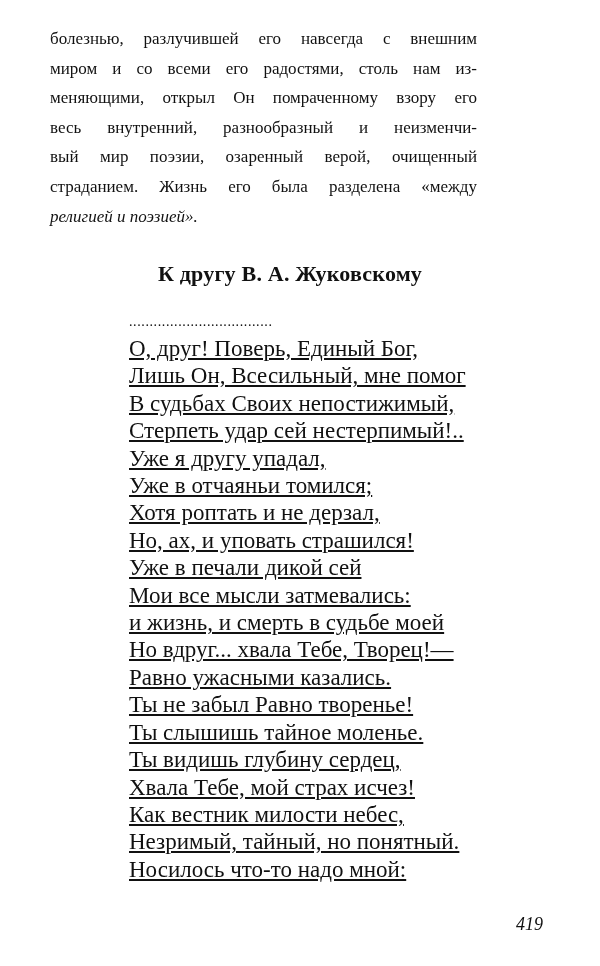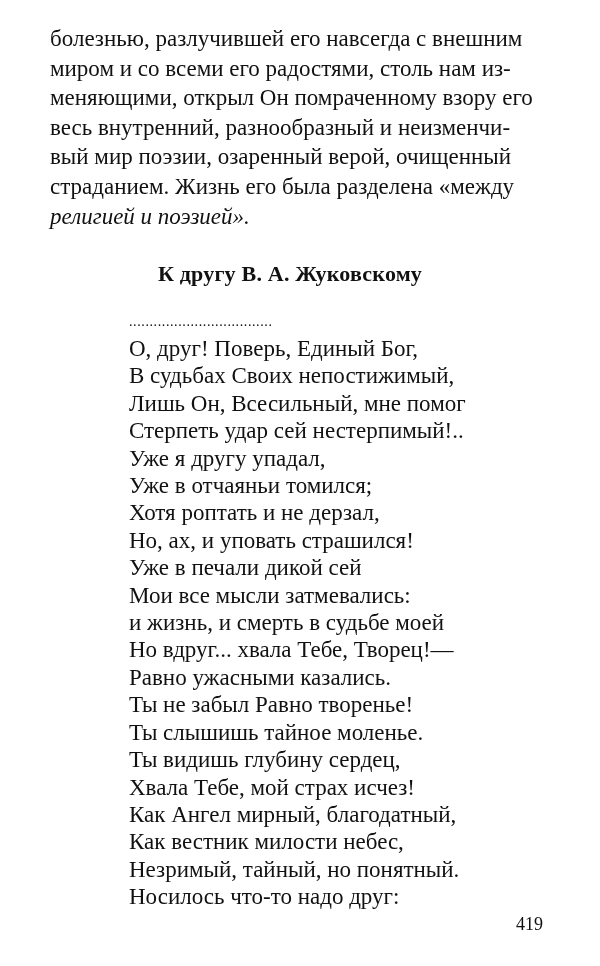--- a/index.html
+++ b/index.html
@@ -13,21 +13,21 @@
       position: relative;
       overflow: hidden;
       color: #111111;
       font-family: "Liberation Serif", "DejaVu Serif", serif;
     }
     .prose {
       position: absolute;
       left: 50px;
       top: 24px;
       width: 427px;
-      font-size: 23px;
+      font-size: 17px;
       line-height: 29.6px;
     }
     .prose .line {
       display: block;
       white-space: nowrap;
       text-align: justify;
       text-align-last: justify;
     }
     .prose .line.last {
       text-align-last: left;
@@ -55,27 +55,29 @@
       display: block;
       font-size: 14px;
       line-height: 20px;
       letter-spacing: 0.6px;
       margin-bottom: 3px;
       white-space: nowrap;
     }
     .poem .verse {
       display: block;
       white-space: nowrap;
+      text-decoration: underline;
     }
     .page-number {
       position: absolute;
       left: 516px;
       top: 914px;
       font-size: 18px;
       line-height: 20px;
+      font-style: italic;
     }
   </style>
 </head>
 <body>
 
 <div>
 
   <div class="prose">
     <span class="line">болезнью, разлучившей его навсегда с внешним</span>
     <span class="line">миром и со всеми его радостями, столь нам из-</span>
@@ -84,37 +86,36 @@
     <span class="line">вый мир поэзии, озаренный верой, очищенный</span>
     <span class="line">страданием. Жизнь его была разделена «между</span>
     <span class="line last">религией и поэзией».</span>
   </div>
 
   <div class="poem-title">К другу В. А. Жуковскому</div>
 
   <div class="poem">
     <span class="ellipsis-line">...................................</span>
     <span class="verse">О, друг! Поверь, Единый Бог,</span>
+    <span class="verse">Лишь Он, Всесильный, мне помог</span>
     <span class="verse">В судьбах Своих непостижимый,</span>
-    <span class="verse">Лишь Он, Всесильный, мне помог</span>
     <span class="verse">Стерпеть удар сей нестерпимый!..</span>
     <span class="verse">Уже я другу упадал,</span>
     <span class="verse">Уже в отчаяньи томился;</span>
     <span class="verse">Хотя роптать и не дерзал,</span>
     <span class="verse">Но, ах, и уповать страшился!</span>
     <span class="verse">Уже в печали дикой сей</span>
     <span class="verse">Мои все мысли затмевались:</span>
     <span class="verse">и жизнь, и смерть в судьбе моей</span>
     <span class="verse">Но вдруг... хвала Тебе, Творец!—</span>
     <span class="verse">Равно ужасными казались.</span>
     <span class="verse">Ты не забыл Равно творенье!</span>
     <span class="verse">Ты слышишь тайное моленье.</span>
     <span class="verse">Ты видишь глубину сердец,</span>
     <span class="verse">Хвала Тебе, мой страх исчез!</span>
-    <span class="verse">Как Ангел мирный, благодатный,</span>
     <span class="verse">Как вестник милости небес,</span>
     <span class="verse">Незримый, тайный, но понятный.</span>
-    <span class="verse">Носилось что-то надо друг:</span>
+    <span class="verse">Носилось что-то надо мной:</span>
   </div>
 
   <div class="page-number">419</div>
 
 </div>
 
 </body></html>

